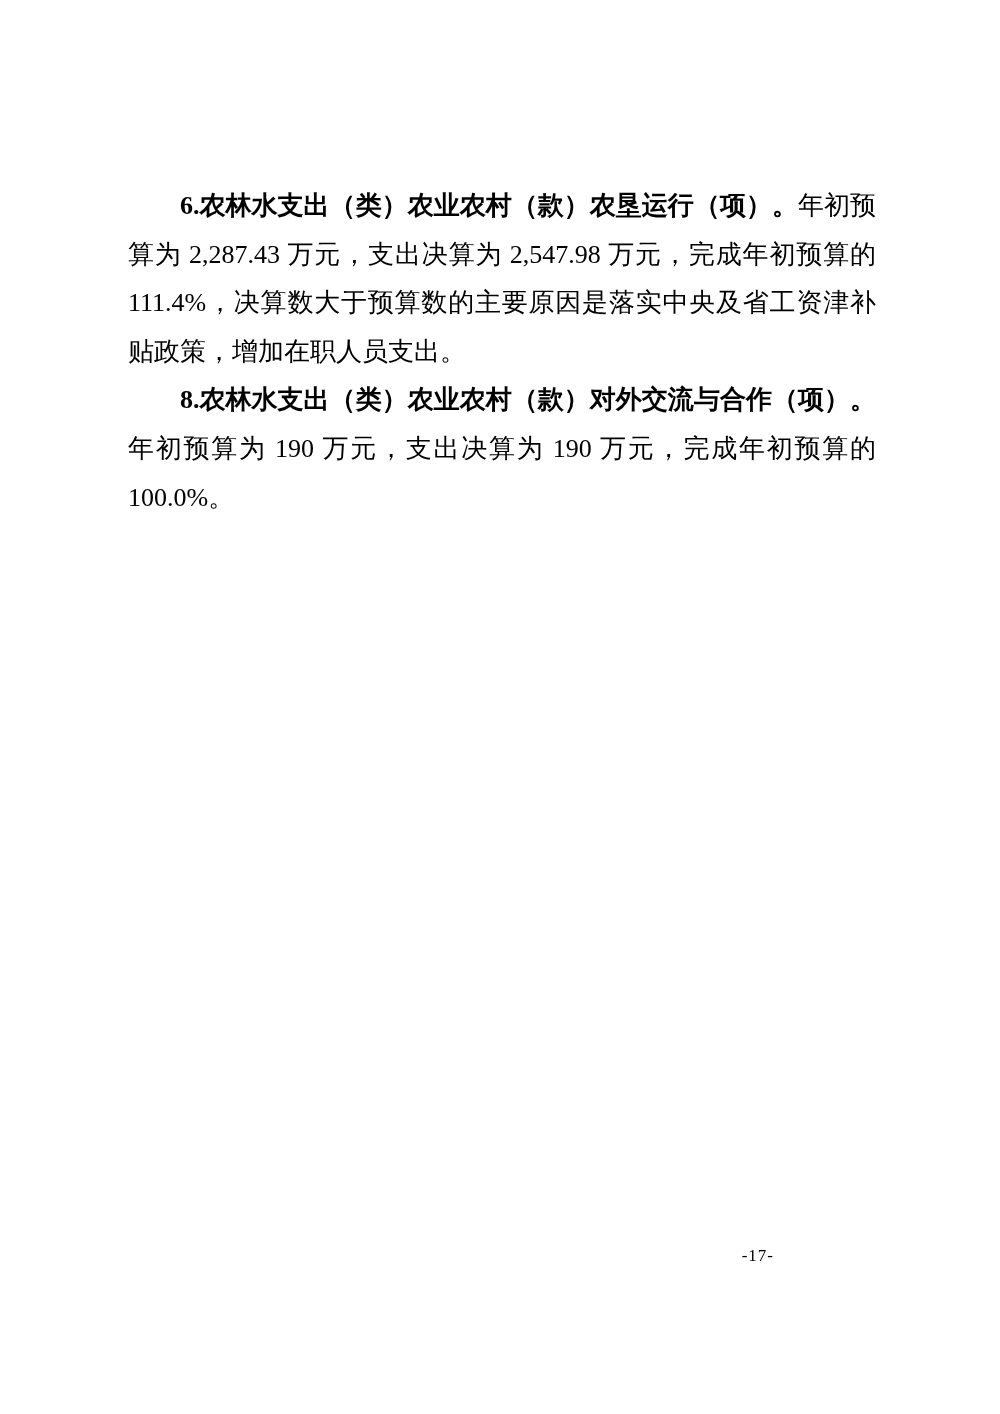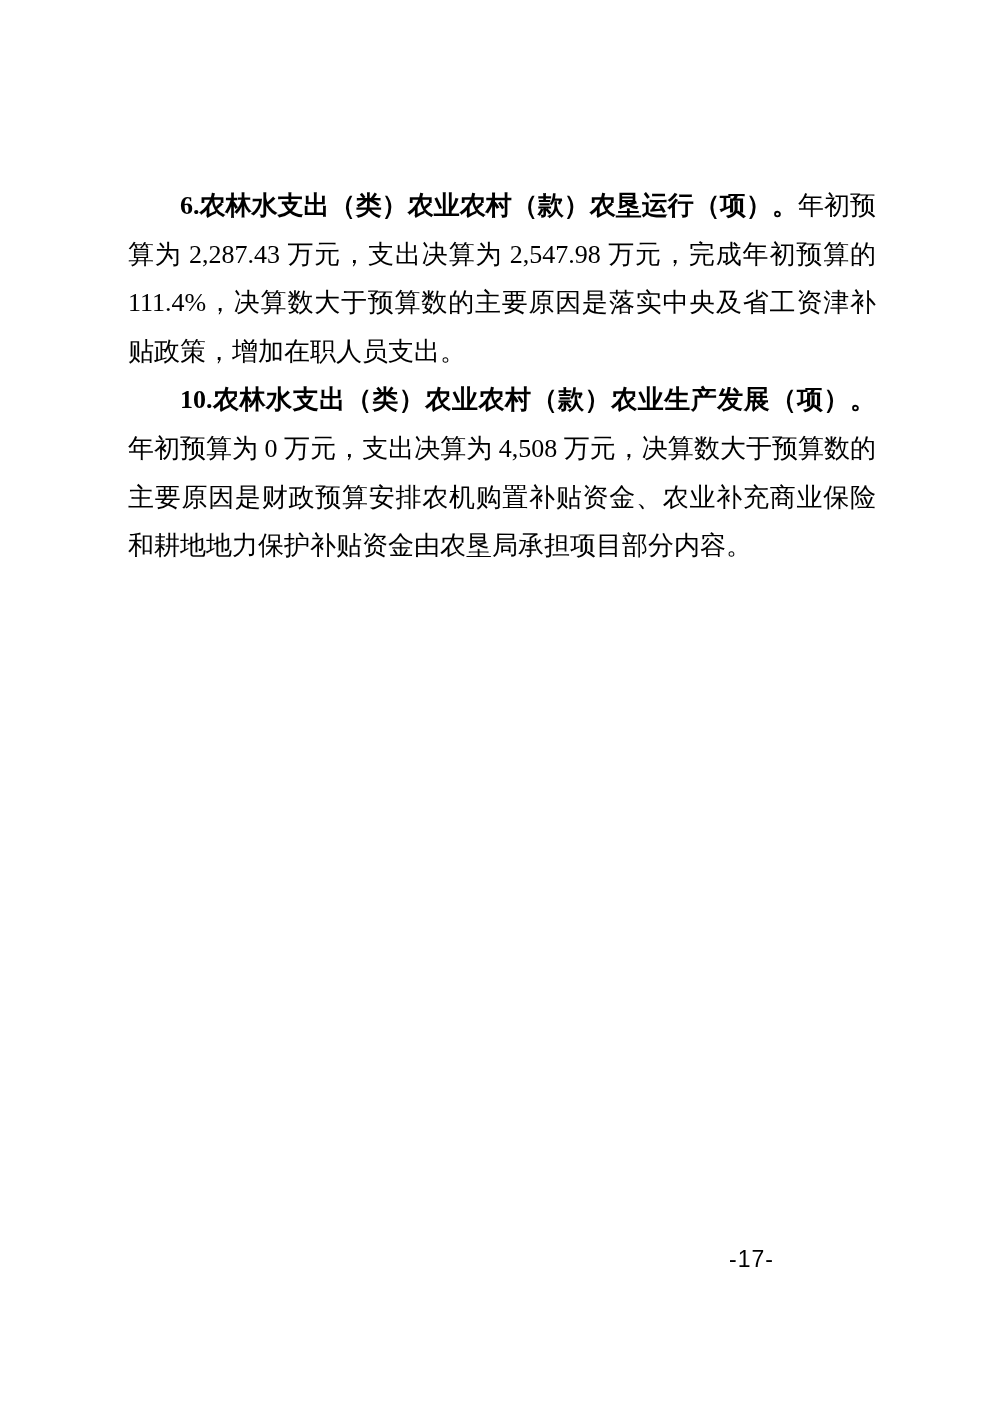--- a/index.html
+++ b/index.html
@@ -34,28 +34,28 @@
   .para .head {
     font-weight: bold;
   }
   .para .body-text {
     font-weight: normal;
   }
   .page-number {
     position: absolute;
     right: 126px;
     top: 1246px;
-    font-family: Liberation Sans, sans-serif;
-    font-size: 23px;
+    font-family: Liberation Serif, serif;
+    font-size: 17px;
     color: #000000;
     letter-spacing: 1px;
   }
 </style>
 </head>
 <body>
 
 <div class="page">
   <div class="content">
     <p class="para"><span class="head">6.农林水支出（类）农业农村（款）农垦运行（项）。</span><span class="body-text">年初预算为 2,287.43 万元，支出决算为 2,547.98 万元，完成年初预算的 111.4%，决算数大于预算数的主要原因是落实中央及省工资津补贴政策，增加在职人员支出。</span></p>
-    <p class="para"><span class="head">10.农林水支出（类）农业农村（款）农业生产发展（项）。</span><span class="body-text">年初预算为 0 万元，支出决算为 4,508 万元，决算数大于预算数的主要原因是财政预算安排农机购置补贴资金、农业补充商业保险和耕地地力保护补贴资金由农垦局承担项目部分内容。</span></p>
+    <p class="para"><span class="head">8.农林水支出（类）农业农村（款）对外交流与合作（项）。</span><span class="body-text">年初预算为 190 万元，支出决算为 190 万元，完成年初预算的 100.0%。</span></p>
   </div>
   <div class="page-number">-17-</div>
 </div>
 
 </body></html>

